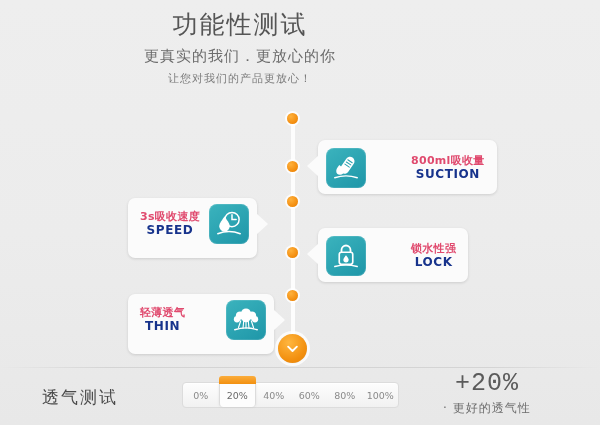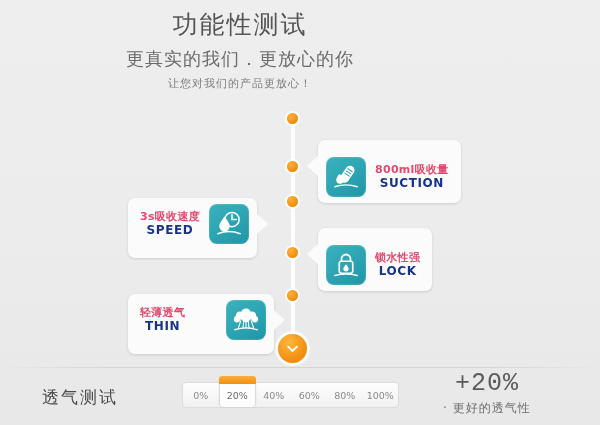--- a/index.html
+++ b/index.html
@@ -9,21 +9,21 @@
     font-family:"DejaVu Sans","Liberation Sans",sans-serif;
     overflow:hidden;
     position:relative;
   }
   #stage{position:relative;width:600px;height:425px;
     background:linear-gradient(180deg,#eeeeee 0%,#ececec 55%,#e8e8e8 100%);}
 
   
   .header{position:absolute;left:0;top:10px;width:480px;text-align:center;}
   .title{font-size:25px;color:#555;letter-spacing:2px;font-weight:400;line-height:1.2;}
-  .sub1{font-size:18px;color:#6b6b6b;letter-spacing:1px;margin-top:7px;}
+  .sub1{font-size:15px;color:#6b6b6b;letter-spacing:1px;margin-top:7px;}
   .sub2{font-size:11px;color:#7a7a7a;letter-spacing:1px;margin-top:5px;}
 
   
   .timeline{position:absolute;left:291px;top:118px;width:4px;height:232px;
     background:#fdfdfd;border-radius:2px;}
   .dot{position:absolute;width:11px;height:11px;border-radius:50%;
     background:radial-gradient(circle at 35% 32%,#ffb13c,#f28b0c 70%,#e07f08);
     left:287px;box-shadow:0 0 0 2px rgba(255,255,255,.85);}
   .dot.d1{top:113px}.dot.d2{top:161px}.dot.d3{top:196px}
   .dot.d4{top:247px}.dot.d5{top:290px}
@@ -31,21 +31,21 @@
     background:radial-gradient(circle at 38% 30%,#ffb63f,#f28f0e 65%,#e3820a);
     box-shadow:0 0 0 3px rgba(255,255,255,.8),0 1px 2px rgba(0,0,0,.12);
     display:flex;align-items:center;justify-content:center;}
   .endcap svg{display:block}
 
   
   .card{position:absolute;background:#fbfbfb;border-radius:7px;
     box-shadow:0 1px 3px rgba(0,0,0,.13);
     display:flex;align-items:center;height:52px;}
   .card.left{padding:0 8px 8px 12px;margin-top:26px;}
-  .card.right{padding:11px 12px 0 8px;}
+  .card.right{padding:2px 12px 0 8px;gap:36px;}
   .card .tail{position:absolute;width:0;height:0;}
   .card.left .tail{right:-11px;top:15px;
     border-top:11px solid transparent;border-bottom:11px solid transparent;
     border-left:12px solid #fbfbfb;}
   .card.right .tail{left:-11px;top:15px;
     border-top:11px solid transparent;border-bottom:11px solid transparent;
     border-right:12px solid #fbfbfb;}
 
   .iconbox{width:40px;height:40px;border-radius:8px;flex:0 0 40px;
     background:linear-gradient(145deg,#3bb3bd,#1e96a8);

